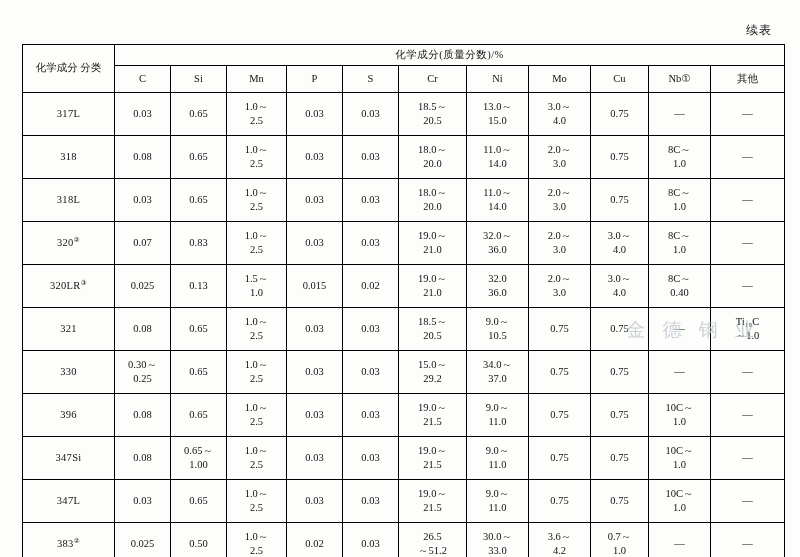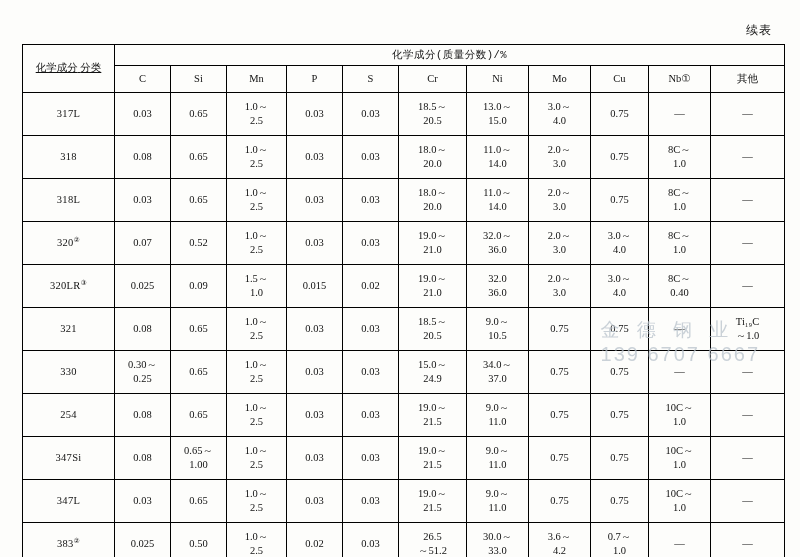--- a/index.html
+++ b/index.html
@@ -46,27 +46,25 @@
     font-size: 10.5px;
     line-height: 1.35;
     padding: 0;
     color: #111;
   }
   th.hdr-group {
     height: 20px;
     font-size: 11px;
     font-weight: normal;
     letter-spacing: 0.5px;
-    font-family: Liberation Mono, monospace;
   }
   th.hdr-cat {
     font-size: 11px;
     font-weight: normal;
     line-height: 1.5;
-    text-decoration: underline;
   }
   th.hdr-el {
     height: 26px;
     font-size: 11px;
     font-weight: normal;
   }
   td.rowhdr {
     font-size: 11px;
     letter-spacing: 0.3px;
   }
@@ -269,21 +267,21 @@
           <td class="two-line">
             <span>—</span>
           </td>
         </tr>
         <tr>
           <td class="rowhdr two-line">320<sup>②</sup></td>
           <td class="two-line">
             <span>0.07</span>
           </td>
           <td class="two-line">
-            <span>0.52</span>
+            <span>0.83</span>
           </td>
           <td class="two-line">
             <span>1.0～</span>
             <span>2.5</span>
           </td>
           <td class="two-line">
             <span>0.03</span>
           </td>
           <td class="two-line">
             <span>0.03</span>
@@ -311,21 +309,21 @@
           <td class="two-line">
             <span>—</span>
           </td>
         </tr>
         <tr>
           <td class="rowhdr two-line">320LR<sup>③</sup></td>
           <td class="two-line">
             <span>0.025</span>
           </td>
           <td class="two-line">
-            <span>0.09</span>
+            <span>0.13</span>
           </td>
           <td class="two-line">
             <span>1.5～</span>
             <span>1.0</span>
           </td>
           <td class="two-line">
             <span>0.015</span>
           </td>
           <td class="two-line">
             <span>0.02</span>
@@ -408,41 +406,41 @@
             <span>2.5</span>
           </td>
           <td class="two-line">
             <span>0.03</span>
           </td>
           <td class="two-line">
             <span>0.03</span>
           </td>
           <td class="two-line">
             <span>15.0～</span>
-            <span>24.9</span>
+            <span>29.2</span>
           </td>
           <td class="two-line">
             <span>34.0～</span>
             <span>37.0</span>
           </td>
           <td class="two-line">
             <span>0.75</span>
           </td>
           <td class="two-line">
             <span>0.75</span>
           </td>
           <td class="two-line">
             <span>—</span>
           </td>
           <td class="two-line">
             <span>—</span>
           </td>
         </tr>
         <tr>
-          <td class="rowhdr two-line">254</td>
+          <td class="rowhdr two-line">396</td>
           <td class="two-line">
             <span>0.08</span>
           </td>
           <td class="two-line">
             <span>0.65</span>
           </td>
           <td class="two-line">
             <span>1.0～</span>
             <span>2.5</span>
           </td>
@@ -594,16 +592,15 @@
           </td>
           <td class="two-line">
             <span>—</span>
           </td>
         </tr>
       </tbody>
   </table>
 
   <div class="watermark">
     <div class="wm1">金 德 钢 业</div>
-    <div class="wm2">139 6707 6667</div>
   </div>
 
 </div>
 
 </body></html>

